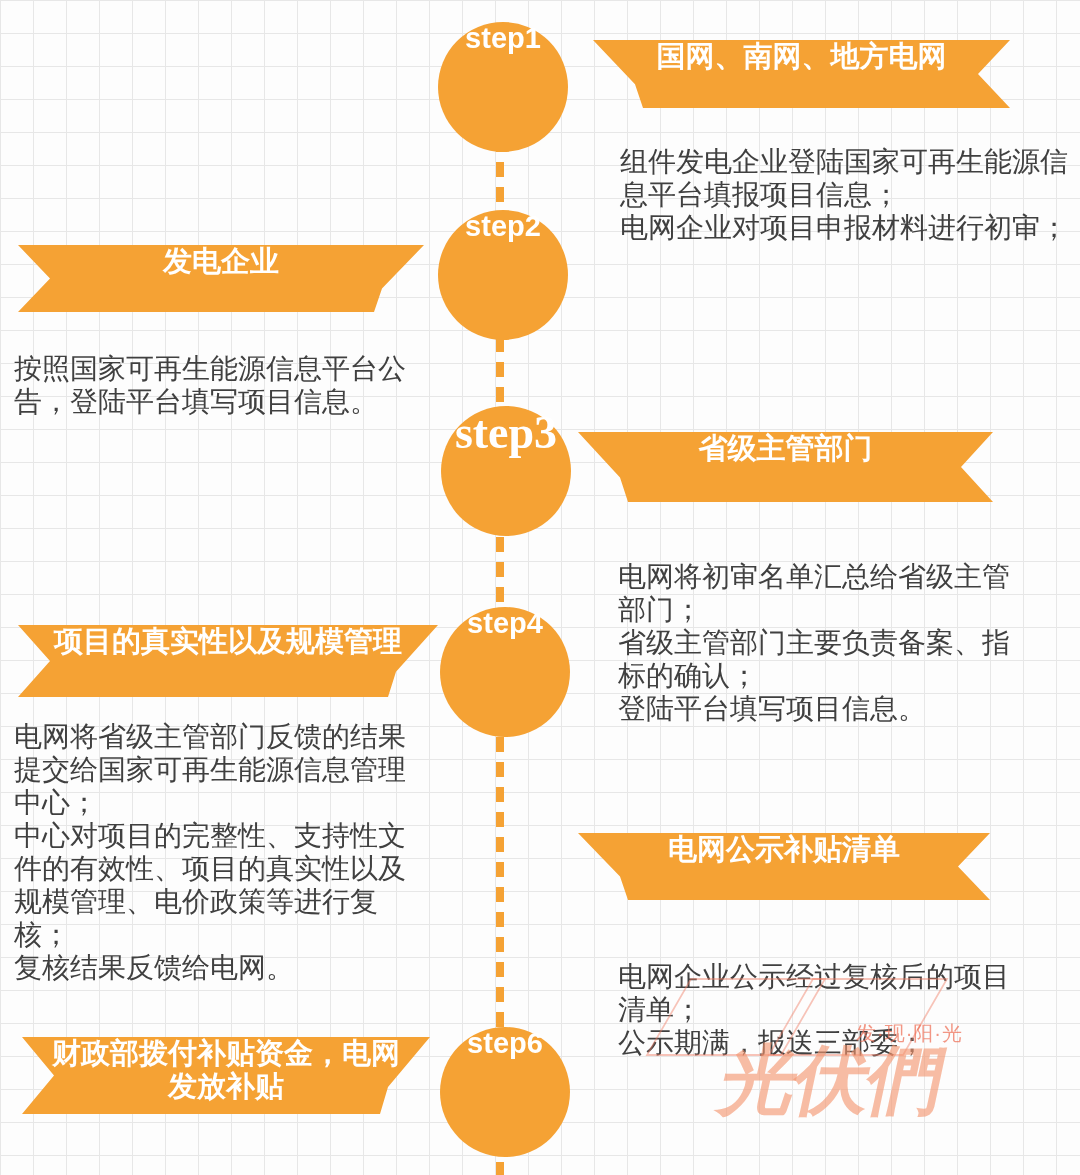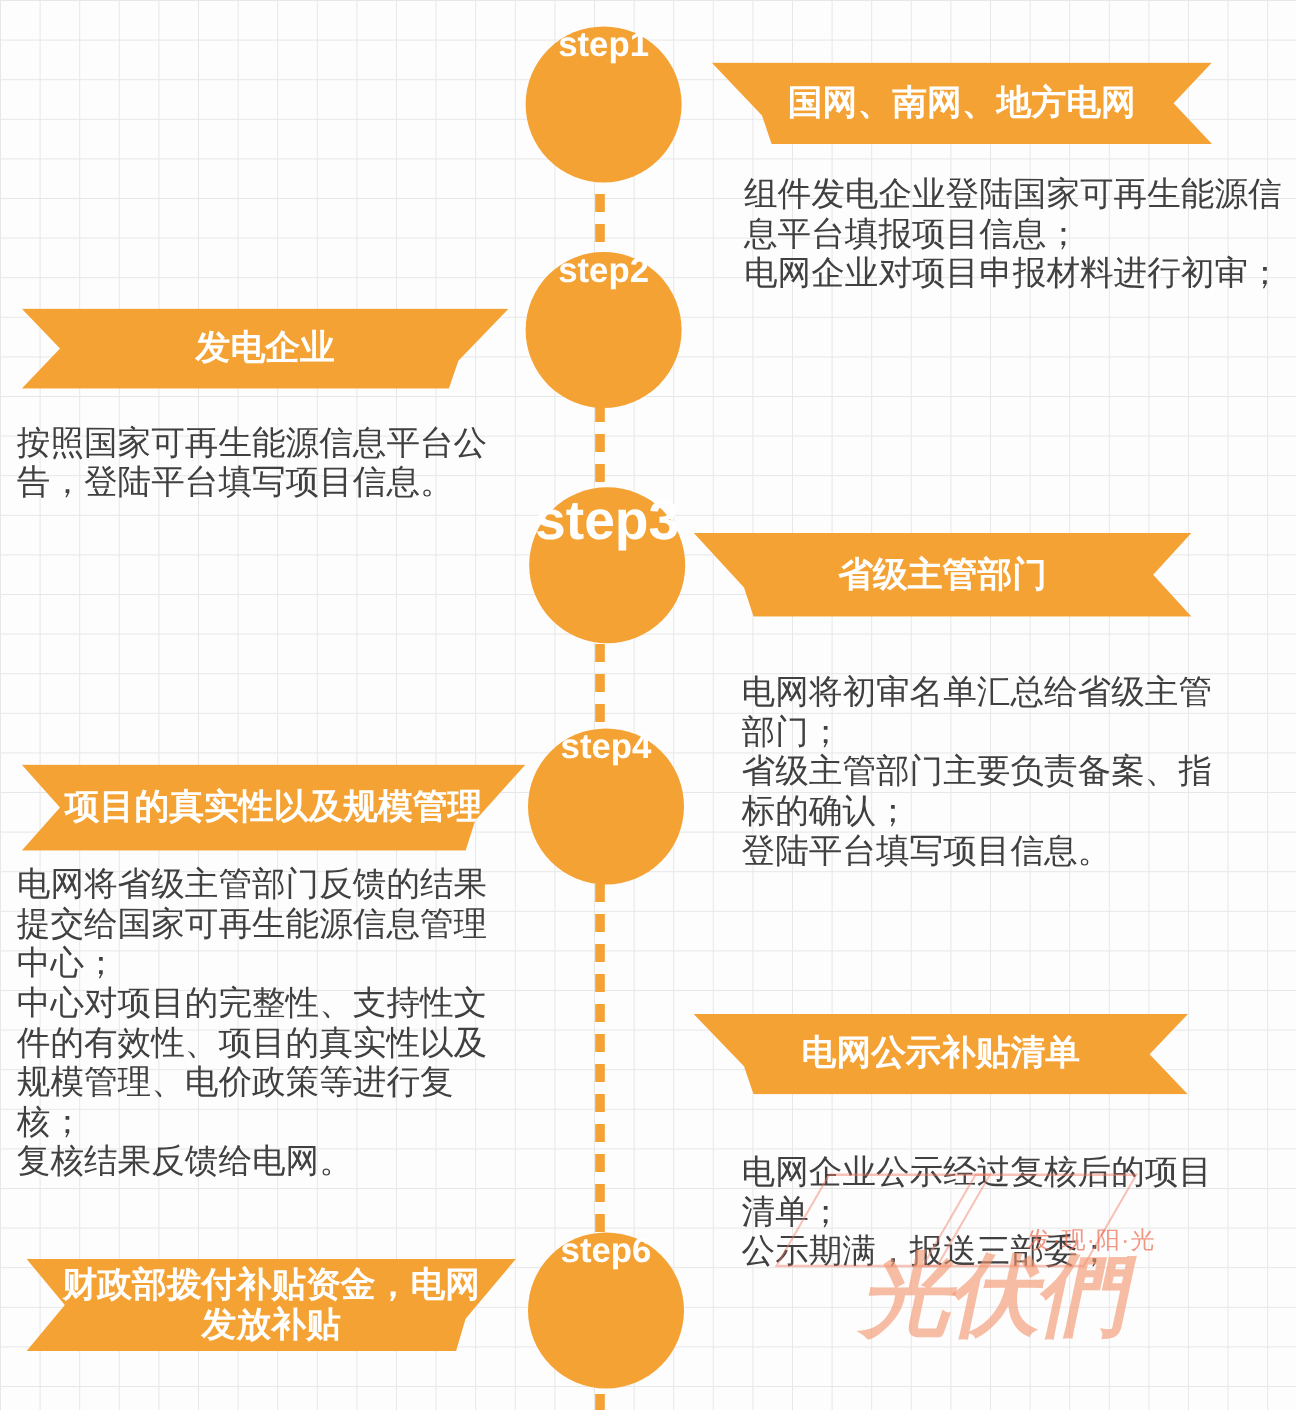--- a/index.html
+++ b/index.html
@@ -27,24 +27,23 @@
     display:flex;justify-content:center;
     z-index:3;
   }
   .circle span{
     color:#ffffff;font-weight:bold;font-size:29px;letter-spacing:0px;
   }
   .circle.big span{font-size:46px;}
   .banner{
     position:absolute;
     background:#F5A234;
-    display:flex;align-items:center;justify-content:center;
+    display:flex;align-items:flex-start;justify-content:center;
     text-align:center;
     z-index:2;
-    margin-top:12px;
   }
   .banner .btxt{
     color:#ffffff;font-weight:bold;font-size:29px;line-height:33px;
   }
   .banner.right{
     clip-path:polygon(0 0, 100% 0, calc(100% - 32px) 50%, 100% 100%, 50px 100%, 42px 65%);
   }
   .banner.left{
     clip-path:polygon(0 0, 32px 50%, 0 100%, calc(100% - 50px) 100%, calc(100% - 42px) 65%, 100% 0);
   }
@@ -108,21 +107,21 @@
   <div class="circle" style="left:438px;top:210px;">
     <span>step2</span>
   </div>
   <div class="banner left" style="left:18px;top:245px;width:406px;height:67px;">
     <span class="btxt">发电企业</span>
   </div>
   <div class="body-block" style="left:14px;top:352px;width:408px;">
     <div>按照国家可再生能源信息平台公告，登陆平台填写项目信息。</div>
   </div>
 
-  <div class="circle big" style="left:441px;top:406px;">
+  <div class="circle big" style="left:441px;top:406px;font-family:Liberation Serif, serif;">
     <span>step3</span>
   </div>
   <div class="banner right" style="left:578px;top:432px;width:415px;height:70px;">
     <span class="btxt">省级主管部门</span>
   </div>
   <div class="body-block" style="left:618px;top:560px;width:408px;">
     <div>电网将初审名单汇总给省级主管部门；</div>
     <div>省级主管部门主要负责备案、指标的确认；</div>
     <div>登陆平台填写项目信息。</div>
   </div>

